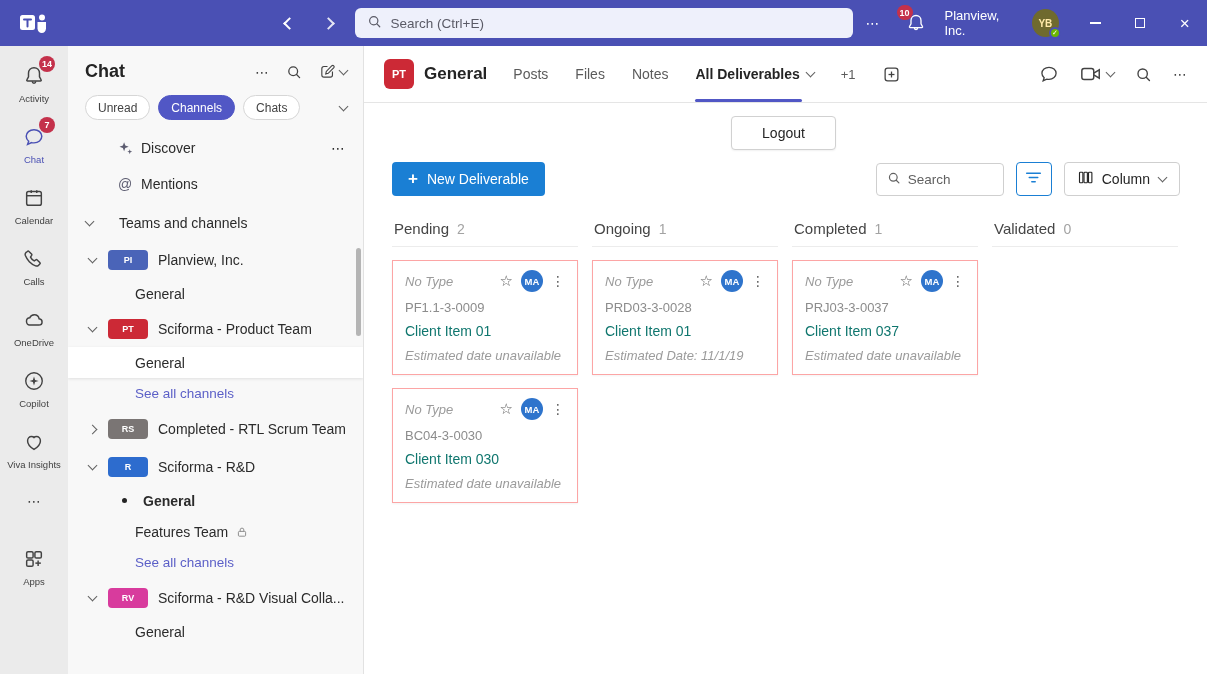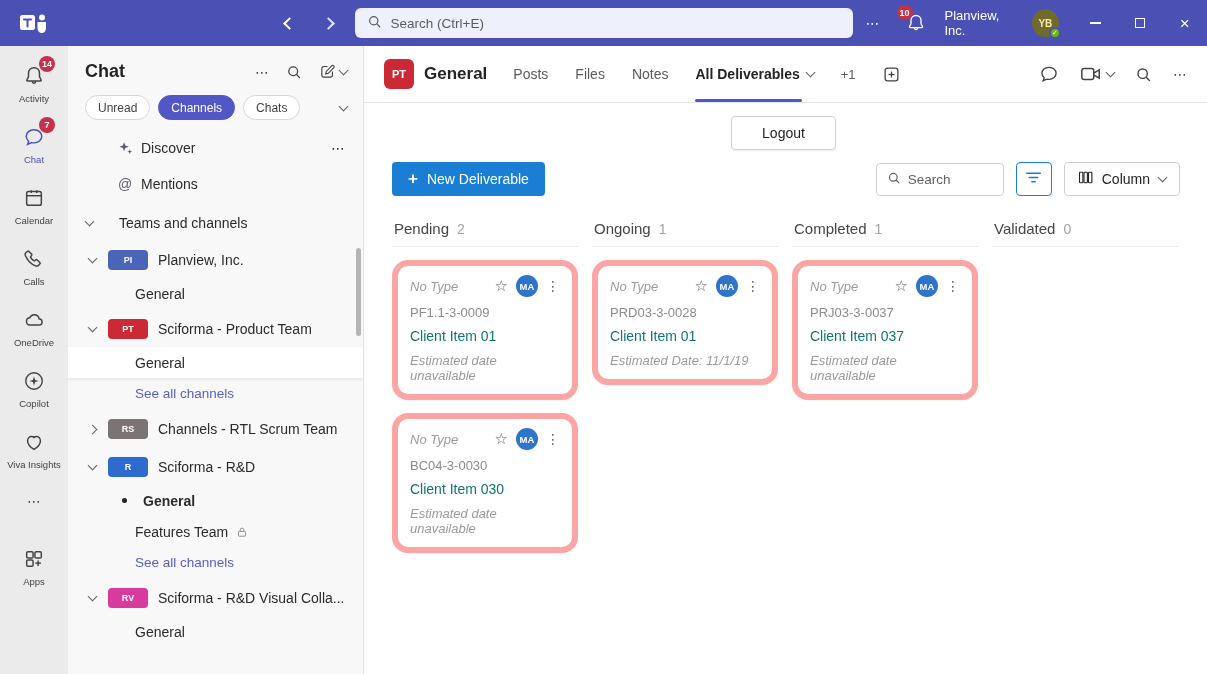--- a/index.html
+++ b/index.html
@@ -95,21 +95,21 @@
   .searchbox input{border:0;outline:0;width:100%;font:inherit;font-size:13.5px;color:#424242}
   .searchbox input::placeholder{color:#616161}
   .filter-btn{width:36px;height:34px;border:1px solid #1a7fd4;background:#fff;border-radius:4px;display:flex;align-items:center;justify-content:center;color:#1a7fd4;cursor:pointer}
   .column-btn{height:34px;border:1px solid #cfcfcf;background:#fff;border-radius:4px;display:flex;align-items:center;gap:9px;padding:0 13px;font-size:14px;color:#242424;cursor:pointer;font-family:inherit}
 
   .board{display:flex;padding:4px 0 0 28px;flex:1;overflow:hidden}
   .lane{width:200px;display:flex;flex-direction:column;flex-shrink:0}
   .lane-head{display:flex;align-items:baseline;gap:8px;padding:10px 0 9px 2px;border-bottom:1px solid #ececec;margin-right:14px;margin-bottom:13px}
   .lane-title{font-size:15px;color:#454545}
   .lane-count{font-size:14px;color:#a3a3a3}
-  .card{width:186px;background:#fff;border:6px solid #fca5a5;border-radius:16px;box-shadow:0 1px 2px rgba(0,0,0,.05);padding:9px 12px 11px;margin-bottom:13px;cursor:pointer}
+  .card{width:186px;background:#fff;border:1px solid #fca5a5;border-radius:0;box-shadow:0 1px 2px rgba(0,0,0,.05);padding:9px 12px 11px;margin-bottom:13px;cursor:pointer}
   .card-top{display:flex;align-items:center}
   .card-type{font-style:italic;color:#9b9b9b;font-size:13px;flex:1}
   .card-icons{display:flex;align-items:center;gap:8px;color:#5f5f5f}
   .star{font-size:15px;cursor:pointer}
   .mav{width:22px;height:22px;border-radius:50%;background:#2e74cc;color:#fff;font-size:9.5px;font-weight:bold;display:flex;align-items:center;justify-content:center;cursor:pointer}
   .vdots{font-size:14px;color:#5f5f5f;cursor:pointer;letter-spacing:0}
   .card-id{color:#8c8c8c;font-size:13px;margin-top:8px}
   .card-name{color:#0f766e;font-size:14px;margin-top:8px}
   .card-date{font-style:italic;color:#9b9b9b;font-size:13px;margin-top:9px}
 </style>
@@ -302,21 +302,21 @@
     <div class="chrow selected">
       <span>General</span>
     </div>
     <div class="see-all">See all channels</div>
 
     <div class="team-row">
       <span class="tchev">
           <span class="chev r"></span>
         </span>
       <span class="tav" style="background-color: rgb(122, 117, 116);">RS</span>
-      <span class="team-name">Channels - RTL Scrum Team</span>
+      <span class="team-name">Completed - RTL Scrum Team</span>
     </div>
 
     <div class="team-row">
       <span class="tchev">
           <span class="chev"></span>
         </span>
       <span class="tav" style="background-color: rgb(45, 108, 206);">R</span>
       <span class="team-name">Sciforma - R&amp;D</span>
     </div>
     <div class="chrow unread">

